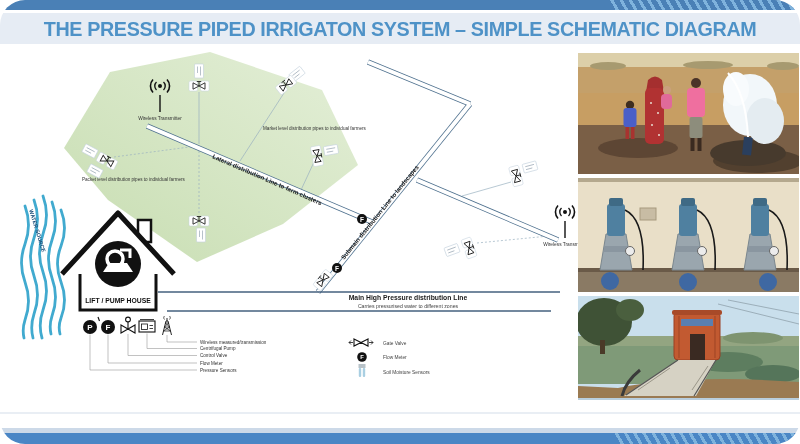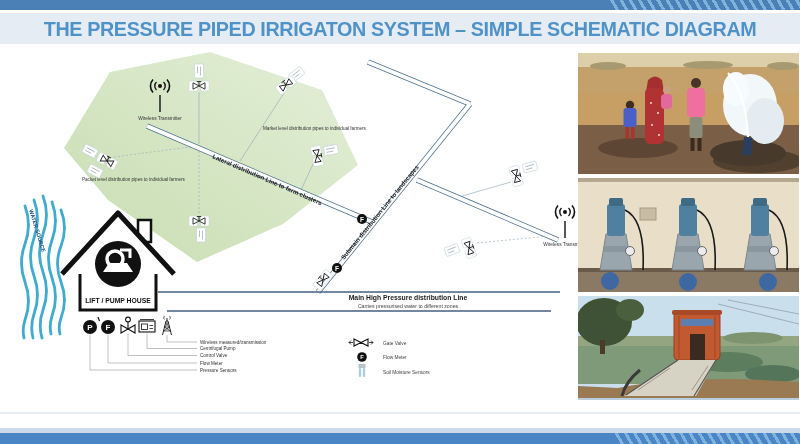--- a/index.html
+++ b/index.html
@@ -1,17 +1,17 @@
 <!DOCTYPE html>
 <html><head>
 <meta charset="utf-8">
 <style>
   html,body{margin:0;padding:0;background:#fff;}
   .stage{position:relative;width:800px;height:444px;background:#fff;overflow:hidden;
-         font-family:"Liberation Sans",sans-serif;}
+         font-family:"Liberation Sans",sans-serif;border-radius:25px;}
   .top-bar{position:absolute;left:0;top:0;width:800px;height:10px;background:#4a80b6;}
   .top-bar .stripes{position:absolute;right:0;top:0;width:190px;height:10px;
     background:repeating-linear-gradient(60deg,rgba(255,255,255,0) 0 5px,#7fb3dd 5px 8px);}
   .title-band{position:absolute;left:0;top:13px;width:800px;height:31px;background:#e6ecf4;
     display:flex;align-items:center;justify-content:center;}
   .title-band .title{font-size:21px;font-weight:bold;color:#4e92c7;letter-spacing:-0.4px;
     transform:scaleX(.94);white-space:nowrap;}
   .diagram{position:absolute;left:0;top:44px;width:578px;height:378px;overflow:hidden;}
   svg{font-family:"Liberation Sans",sans-serif;}
   .photo{position:absolute;overflow:hidden;background:#ccc;}

